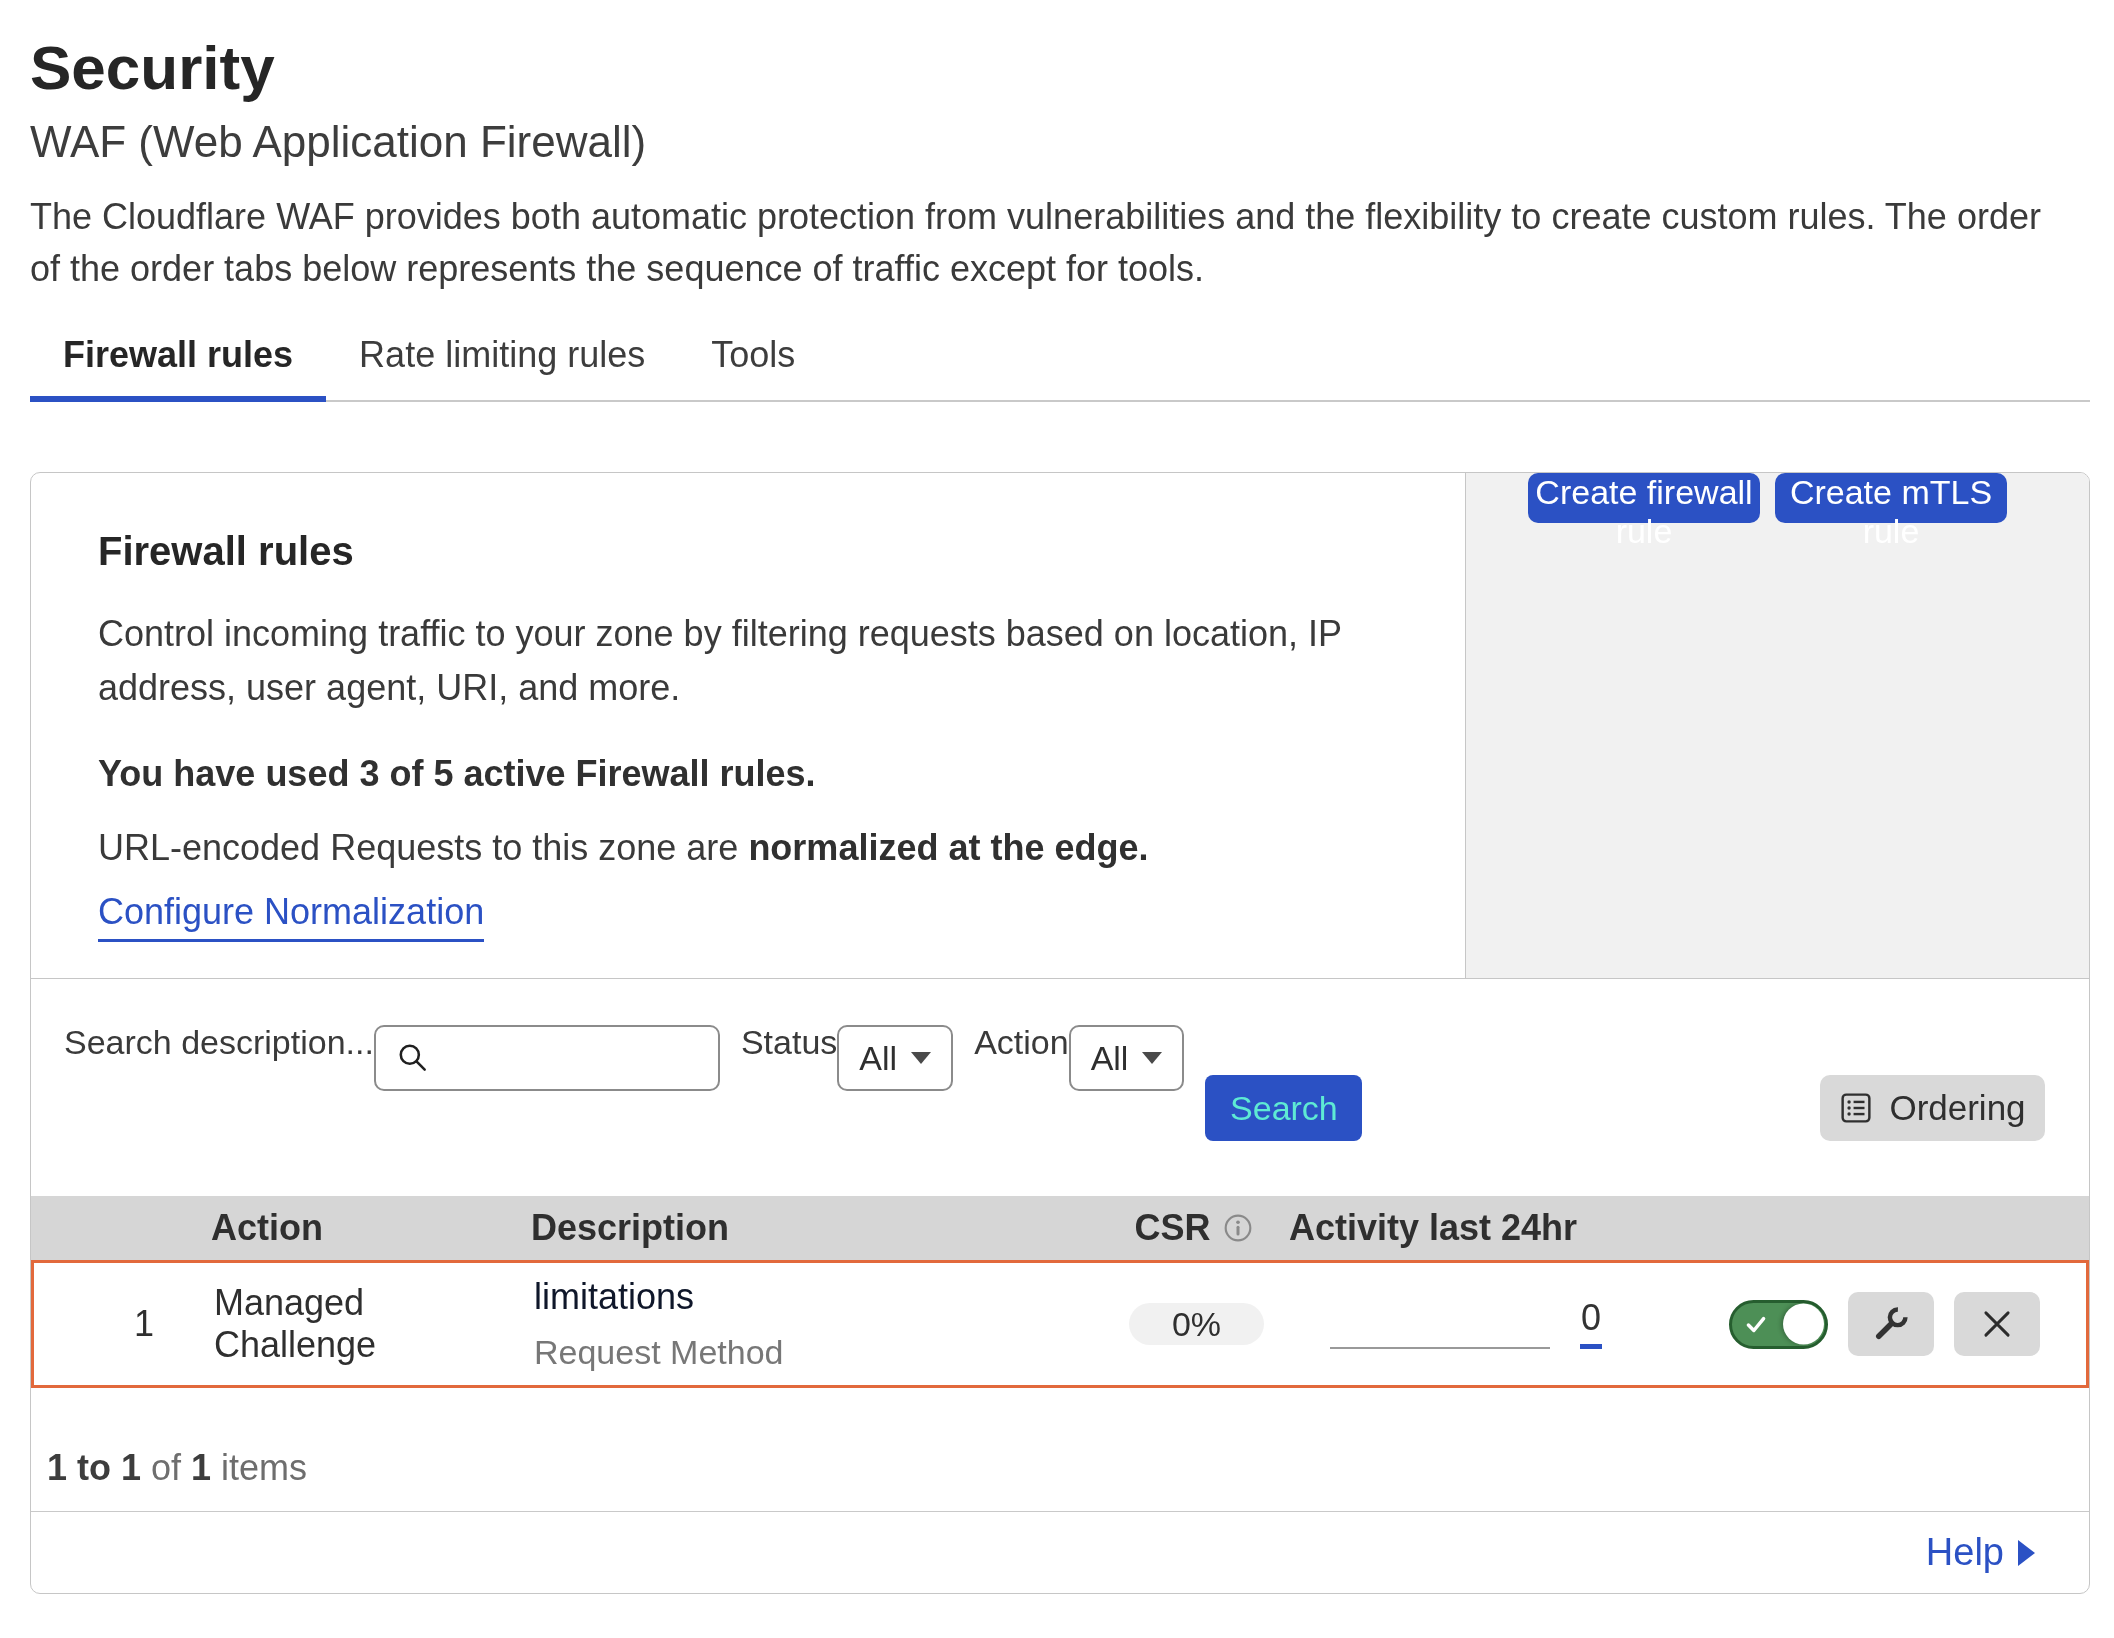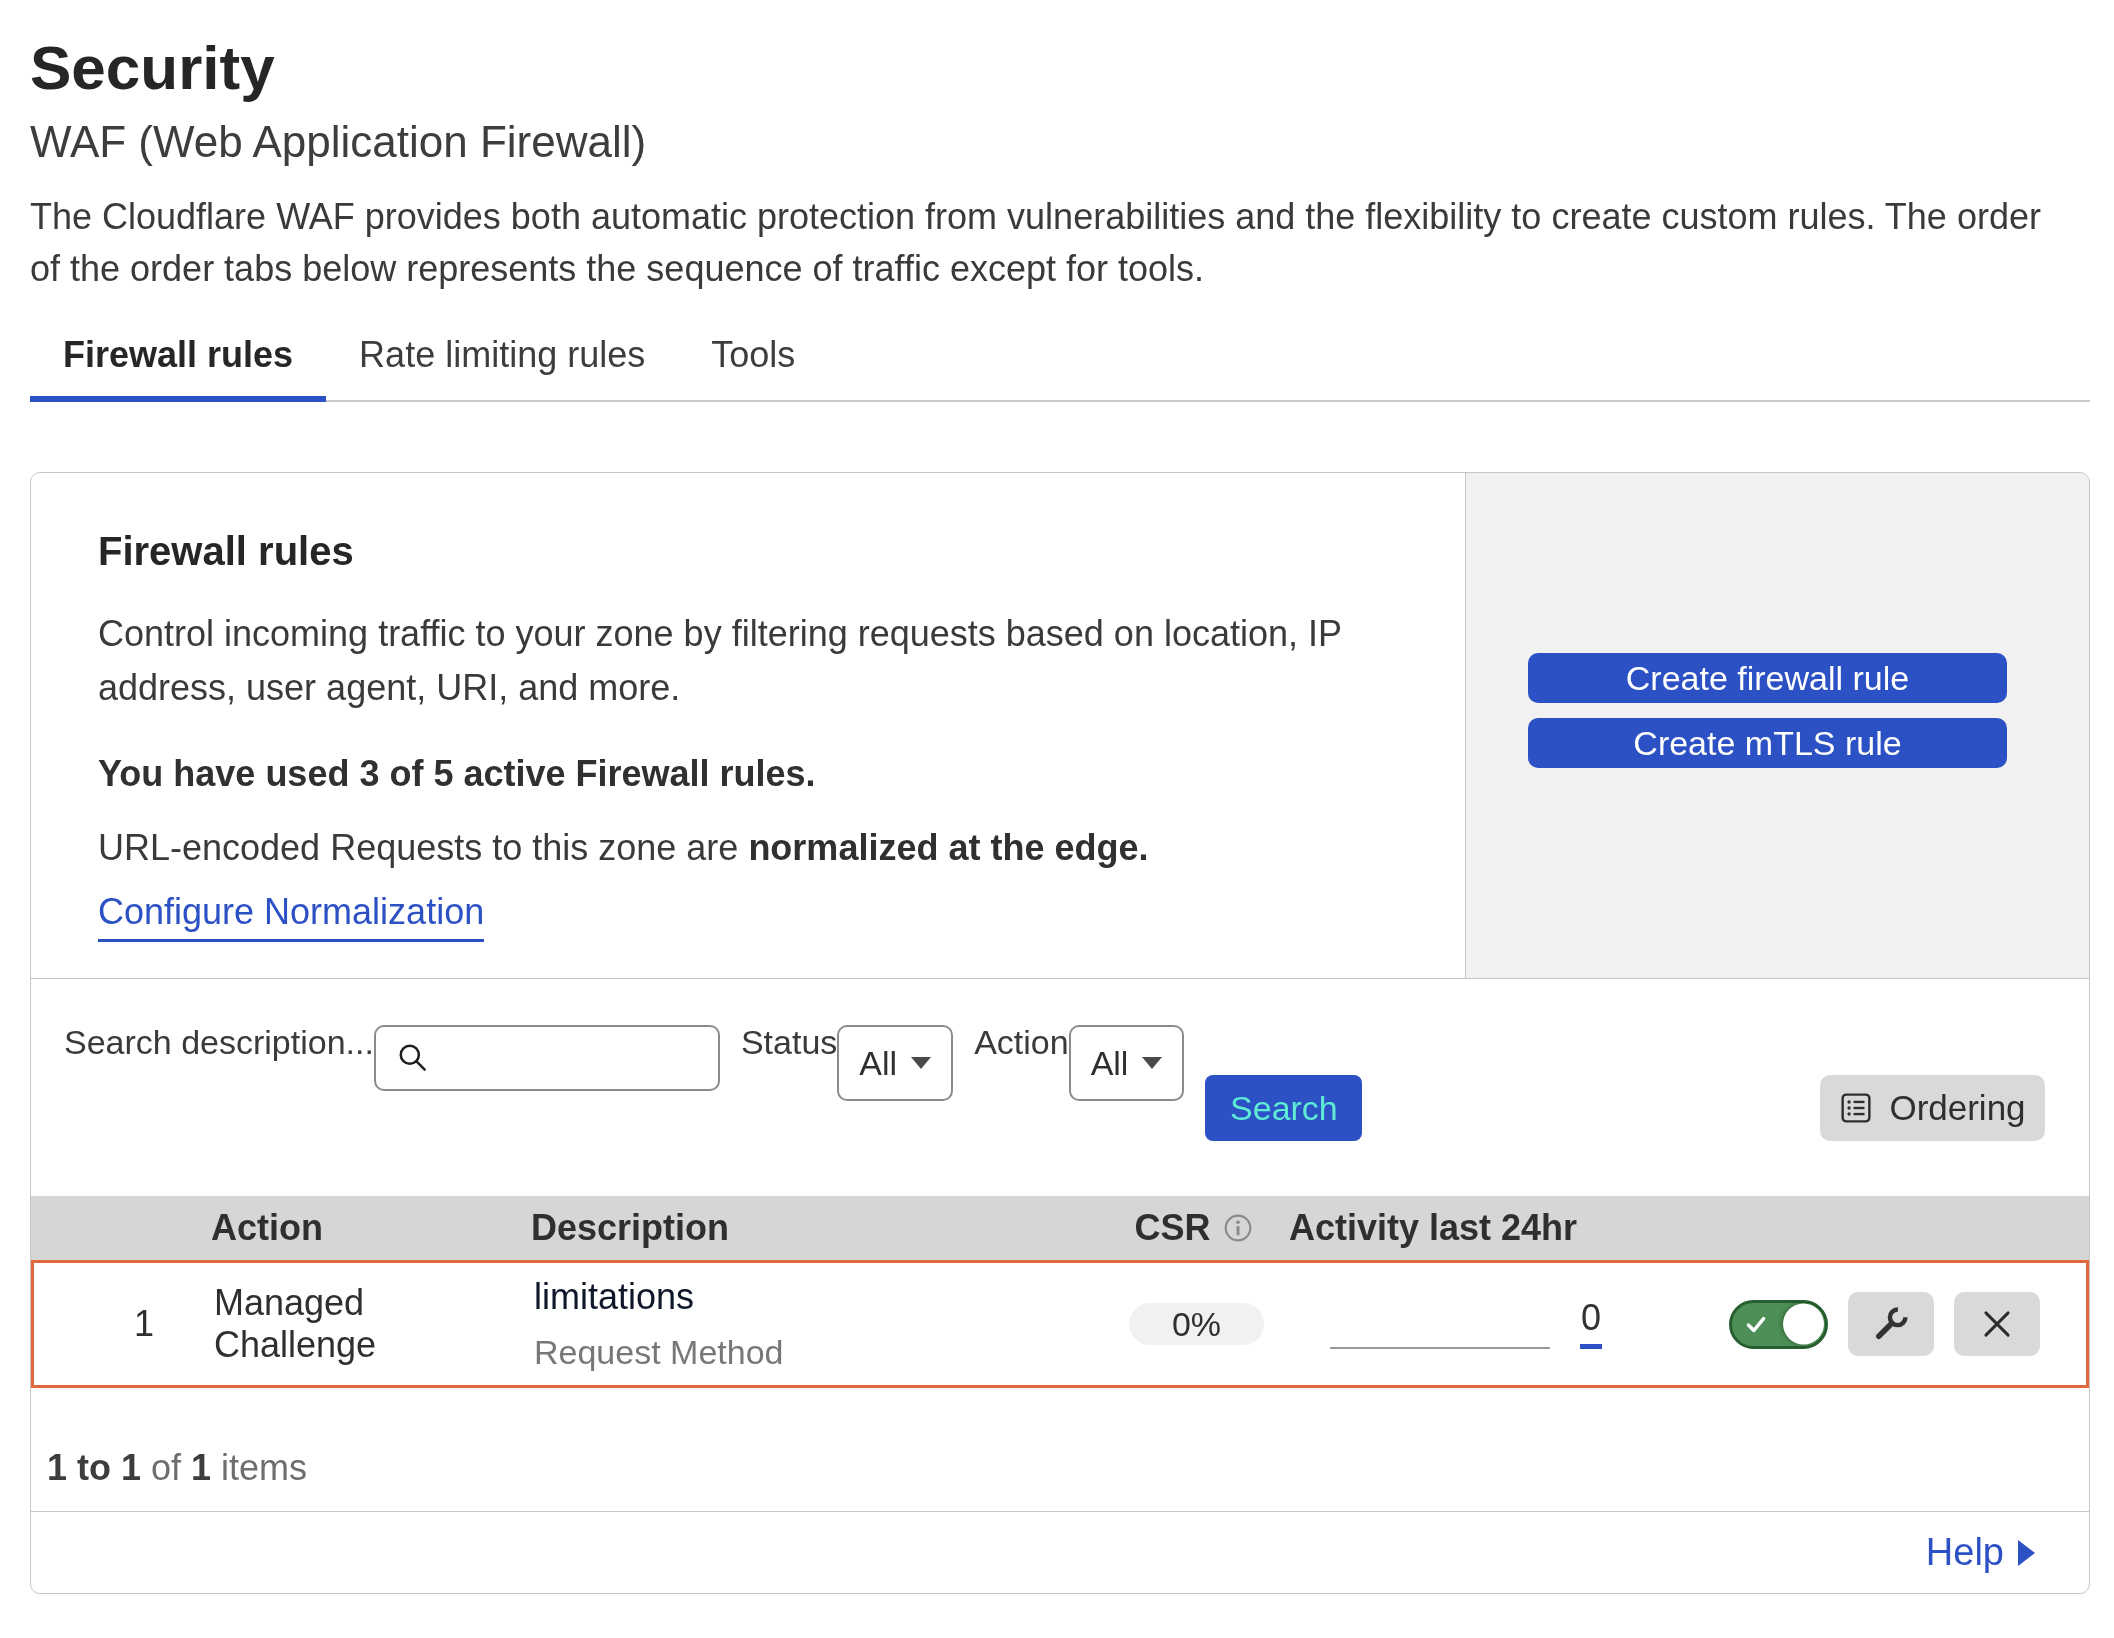--- a/index.html
+++ b/index.html
@@ -56,41 +56,41 @@
   .usage{font-size:36px;line-height:1.5;font-weight:bold;color:#303030;margin-bottom:20px;}
   .normalization{font-size:36px;line-height:1.5;color:#3a3a3a;margin-bottom:10px;}
   .normalization b{color:#303030;}
   .link{
     display:inline-block;font-size:36px;line-height:1.5;color:var(--accent);
     border-bottom:3px solid var(--accent);cursor:pointer;text-decoration:none;
   }
   .card-top-right{
     background:var(--panel-gray);
     border-left:1px solid var(--card-border);
-    display:flex;flex-direction:column;justify-content:center;
+    display:flex;justify-content:center;
     padding:0 82px 30px 62px;gap:15px;
   }
   .btn-primary{
     height:50px;border:none;border-radius:10px;background:var(--accent);
     color:#fff;font-size:34px;font-family:inherit;cursor:pointer;width:100%;
   }
 
   
   .filter-bar{height:217px;padding:46px 44px 0 33px;display:flex;align-items:flex-start;gap:21px;}
   .fgroup{display:flex;flex-direction:row;}
   .flabel{font-size:34px;line-height:1;color:#3a3a3a;margin-bottom:16px;}
   .search-box{
     width:346px;height:66px;border:2px solid #8b8b8b;border-radius:10px;background:#fff;
     display:flex;align-items:center;padding-left:20px;gap:12px;
   }
   .search-box input{
     border:none;outline:none;font-size:34px;font-family:inherit;flex:1;min-width:0;background:transparent;color:#2f2f2f;
   }
   .select{
-    height:76px;border:2px solid #8b8b8b;border-radius:10px;background:#fff;
+    height:66px;border:2px solid #8b8b8b;border-radius:10px;background:#fff;
     display:flex;align-items:center;justify-content:center;gap:14px;
     font-size:34px;color:#2f2f2f;cursor:pointer;padding:0 20px;
   }
   .caret{width:0;height:0;border-left:10px solid transparent;border-right:10px solid transparent;border-top:12px solid #4a4a4a;}
   .btn-search{
     height:66px;width:157px;border:none;border-radius:8px;background:var(--accent);
     color:#5eead4;font-size:34px;font-family:inherit;cursor:pointer;margin-top:50px;
   }
   .spacer{flex:1;}
   .btn-ordering{

